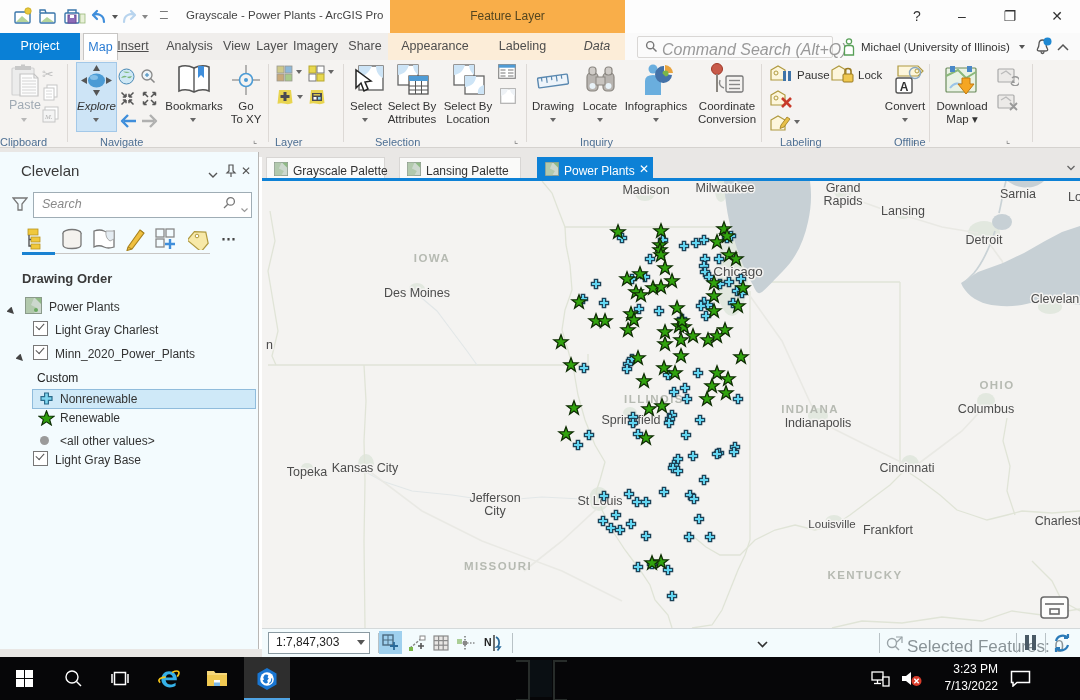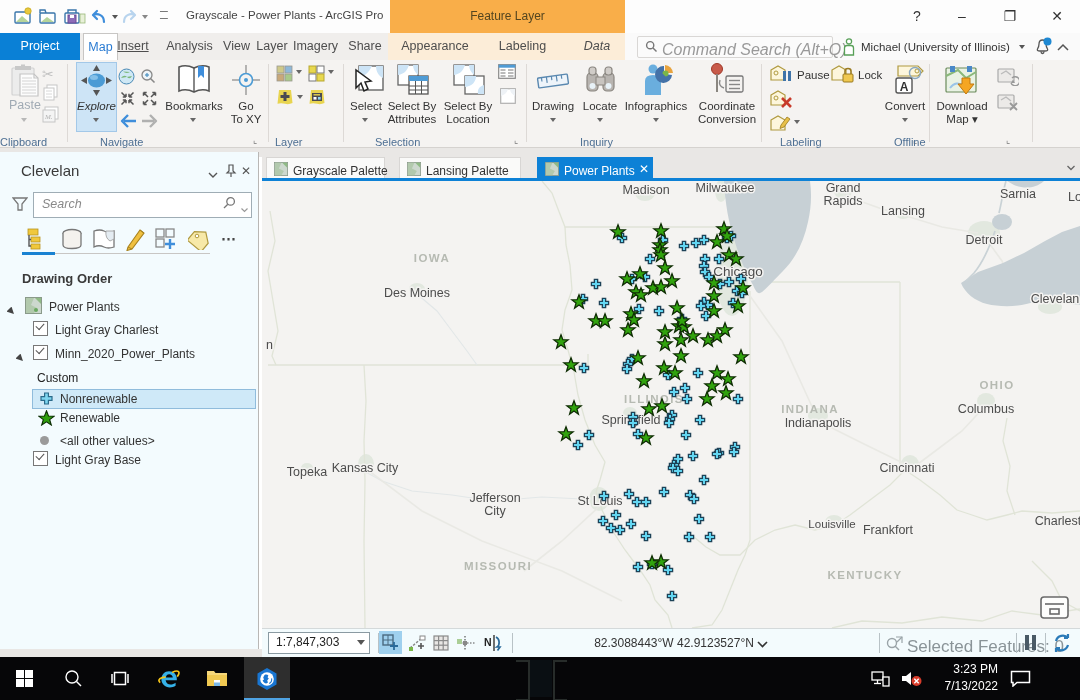--- a/index.html
+++ b/index.html
@@ -830,21 +830,20 @@
       <line x1="2" y1="9" x2="20" y2="9" stroke="#555" stroke-width="1.2" stroke-dasharray="1.5 1.5"></line>
       <rect x="7" y="7" width="4" height="4" fill="#888"></rect>
       <rect x="1" y="5" width="5" height="5" fill="#aace96"></rect>
     </svg>
 <svg class="abs" style="left:222px;top:4px;" width="20" height="20" viewBox="0 0 20 20">
       <text x="0" y="13" font-size="10.5" font-weight="bold" fill="#222" font-family="Liberation Sans">N</text>
       <line x1="10" y1="2" x2="10" y2="18" stroke="#222" stroke-width="1.3"></line>
       <path d="M12 4 C16 6 16 12 13 14 L16 14 L13.5 17.5" fill="none" stroke="#2a6a9a" stroke-width="1.7"></path>
     </svg>
 <div class="abs" style="left:250px;top:4px;width:1px;height:20px;background:#b8c2c6;"></div>
-<div class="abs" style="left:282px;top:7px;width:260px;text-align:center;font-size:12px;color:#333;">82.3088443°W 42.9123527°N</div>
 <svg class="abs" style="left:494px;top:11px;" width="13" height="9" viewBox="0 0 13 9">
       <path d="M2 2 L6.5 6.5 L11 2" fill="none" stroke="#333" stroke-width="1.6"></path>
     </svg>
 <div class="abs" style="left:617px;top:4px;width:1px;height:20px;background:#b8c2c6;"></div>
 <svg class="abs" style="left:624px;top:6px;" width="18" height="16" viewBox="0 0 18 16">
       <circle cx="6" cy="8" r="4.5" fill="none" stroke="#9aa4a8" stroke-width="1.4"></circle>
       <line x1="9" y1="11" x2="13" y2="15" stroke="#9aa4a8" stroke-width="1.4"></line>
       <path d="M10 2 L16 2 L16 8" fill="none" stroke="#9aa4a8" stroke-width="1.2"></path>
       <path d="M16 2 L11 7" stroke="#9aa4a8" stroke-width="1.2"></path>
     </svg>

